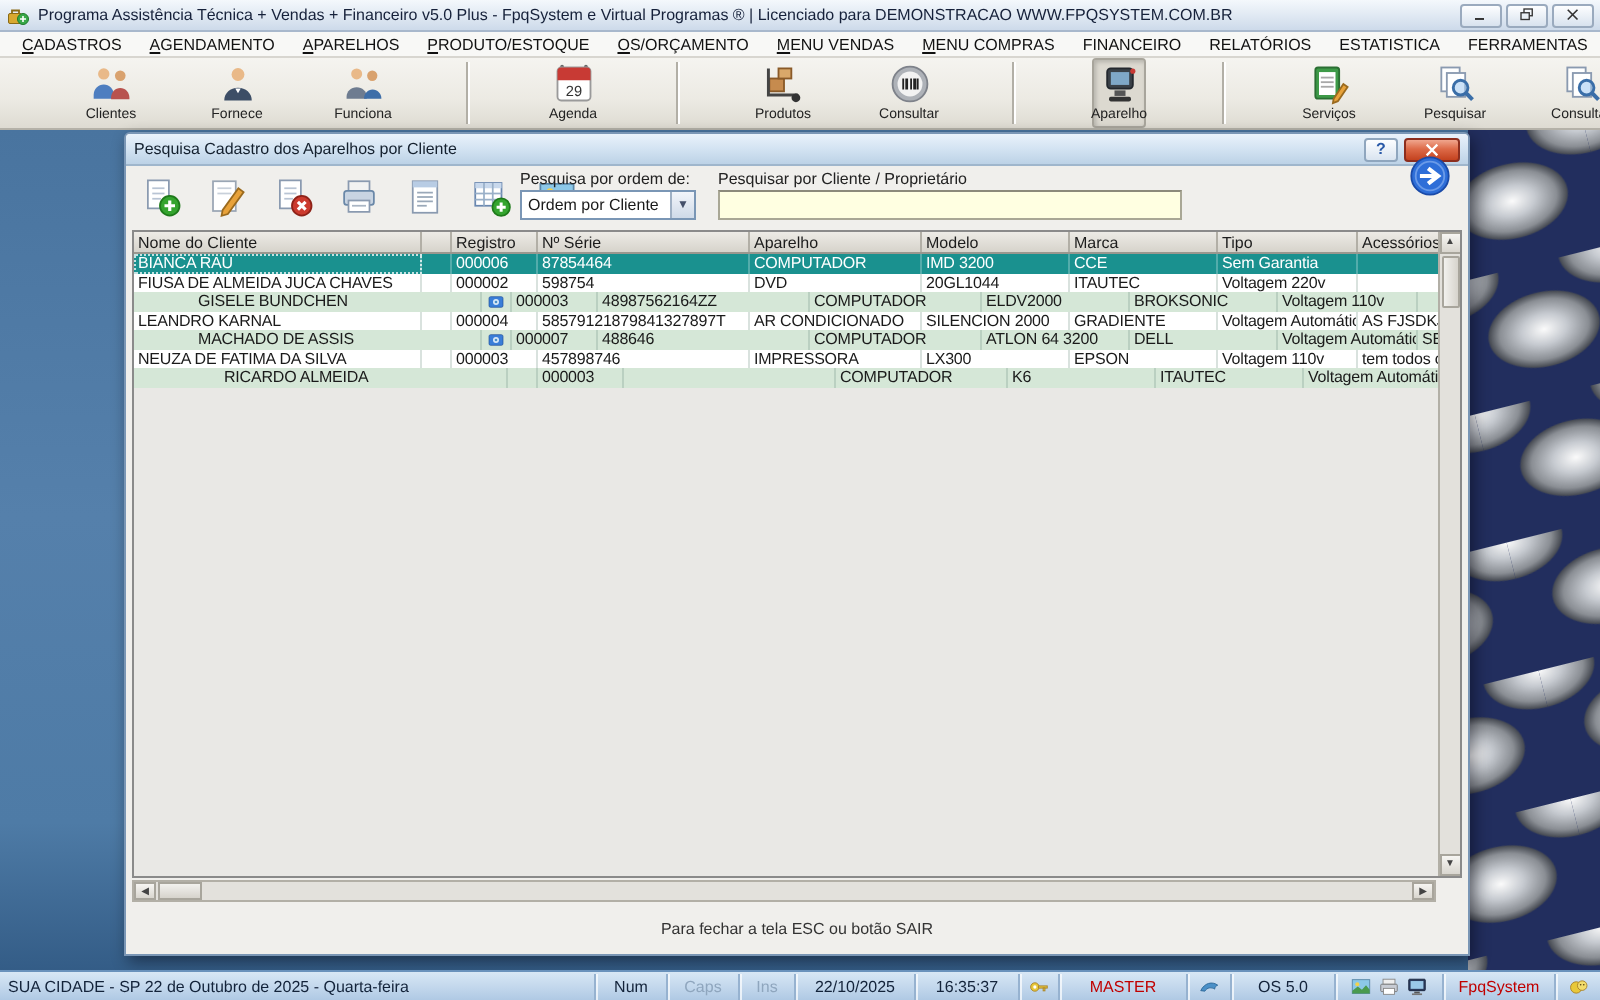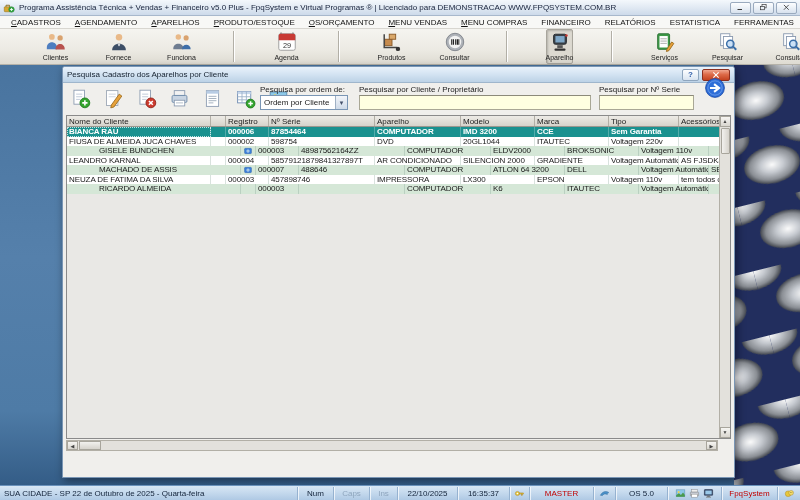--- a/index.html
+++ b/index.html
@@ -88,21 +88,21 @@
     display:flex; flex-direction:column; background:#c4b5fd;justify-content:flex-end; }
   .grid-head { display:flex; height:11px; flex:none;
     background:linear-gradient(180deg,#EDEBE6,#D6D3CB); border-bottom:1px solid #9A978F; }
   .gh-cell { flex:none; font-size:8px; line-height:11px; padding-left:2px; color:#1c1c1c;
     border-right:1px solid #B2AFA6; white-space:nowrap; overflow:hidden; }
   .grid-row { display:flex; height:9.5px; flex:none; background:#FFFFFF; }
   .grid-row.alt { background:#D5E7D7;padding-left:30px; }
   .grid-row.sel { background:#1A918F; color:#FFFFFF; }
   .g-cell { flex:none; font-size:8px; line-height:9.5px; padding-left:2px; white-space:nowrap;
     overflow:hidden; border-right:1px solid rgba(120,150,135,.28); letter-spacing:-.1px; }
-  .grid-row.sel .g-cell { border-right-color:rgba(255,255,255,.25);font-weight:bold; }
+  .grid-row.sel .g-cell { border-right-color:rgba(255,255,255,.25); }
   .grid-row.sel .c0 { outline:1px dotted rgba(255,255,255,.75); outline-offset:-1px; }
   .cell-icon svg { width:10px; height:8px; display:block; margin-top:1px; }
   .grid-fill { flex:1; background:#E9E8E5; }
   .vscroll { position:absolute; right:0; top:0; bottom:0; width:11px; background:#E3E1DC;
     border-left:1px solid #B2AFA6; display:flex; flex-direction:column; align-items:center; }
   .sb-btn { width:11px; height:11px; background:linear-gradient(180deg,#F6F5F2,#D9D6CF);
     border:1px solid #A8A59C; font-size:5px; line-height:9px; text-align:center; color:#444; flex:none; }
   .vthumb { width:9px; height:26px; margin-top:1px; background:linear-gradient(90deg,#F2F1EE,#D6D3CC);
     border:1px solid #A8A59C; border-radius:1px; }
   .hscroll { position:absolute; left:3px; right:16px; bottom:26px; height:11px; background:#E3E1DC;
@@ -605,24 +605,20 @@
           <span class="combo-val">Ordem por Cliente</span>
           <span class="combo-btn">▼</span>
         </div>
       </div>
 
       <div class="fld" style="left:296px; top:18px;">
         <div class="fld-label">Pesquisar por Cliente / Proprietário</div>
         <input class="yinput" style="width: 232px;" value="">
       </div>
 
-      <div class="fld" style="left:536px; top:18px;">
-        <div class="fld-label">Pesquisar por Nº Serie</div>
-        <input class="yinput" style="width: 95px;" value="">
-      </div>
 
       <span class="go-btn icon">
           <svg viewBox="0 0 24 24">
             <circle cx="12" cy="12" r="10.2" fill="#2E6ED8" stroke="#1A4AA8"></circle>
             <circle cx="12" cy="12" r="7.8" fill="none" stroke="#6A9AE8"></circle>
             <path d="M6.5 12h8M11 7.8l5.4 4.2-5.4 4.2" fill="none" stroke="#FFF" stroke-width="2.3"></path>
           </svg>
         </span>
 
       <div class="grid">
@@ -711,21 +707,21 @@
                 <span class="g-cell c1" style="width: 15px;"></span>
                 <span class="g-cell c2" style="width: 43px;">000003</span>
                 <span class="g-cell c3" style="width: 106px;">457898746</span>
                 <span class="g-cell c4" style="width: 86px;">IMPRESSORA</span>
                 <span class="g-cell c5" style="width: 74px;">LX300</span>
                 <span class="g-cell c6" style="width: 74px;">EPSON</span>
                 <span class="g-cell c7" style="width: 70px;">Voltagem 110v</span>
                 <span class="g-cell c8" style="width: 95px;">tem todos os cab</span>
               </div>
               <div class="grid-row alt">
-                <span class="g-cell c0" style="width: 144px;">RICARDO ALMEIDA</span>
+                <span class="g-cell c0" style="width: 144px; margin-left: 13px;">RICARDO ALMEIDA</span>
                 <span class="g-cell c1" style="width: 15px;"></span>
                 <span class="g-cell c2" style="width: 43px;">000003</span>
                 <span class="g-cell c3" style="width: 106px;"></span>
                 <span class="g-cell c4" style="width: 86px;">COMPUTADOR</span>
                 <span class="g-cell c5" style="width: 74px;">K6</span>
                 <span class="g-cell c6" style="width: 74px;">ITAUTEC</span>
                 <span class="g-cell c7" style="width: 70px;">Voltagem Automática</span>
                 <span class="g-cell c8" style="width: 95px;"></span>
               </div>
             </div>
@@ -739,20 +735,21 @@
         </div>
       </div>
 
       <div class="hscroll">
         <span class="sb-btn" style="height:9px;line-height:8px;">◀</span>
         <span class="hthumb"></span>
         <span class="hs-spacer"></span>
         <span class="sb-btn" style="height:9px;line-height:8px;">▶</span>
       </div>
 
+      <div class="win-footer">Para fechar a tela ESC ou botão SAIR</div>
     </div>
   </div>
 
   <div class="statusbar">
     <span class="sseg left">SUA CIDADE - SP 22 de Outubro de 2025 - Quarta-feira</span>
     <span class="sseg" style="width:36px;">Num</span>
     <span class="sseg dim" style="width:36px;">Caps</span>
     <span class="sseg dim" style="width:28px;">Ins</span>
     <span class="sseg" style="width:60px;">22/10/2025</span>
     <span class="sseg" style="width:52px;">16:35:37</span>

